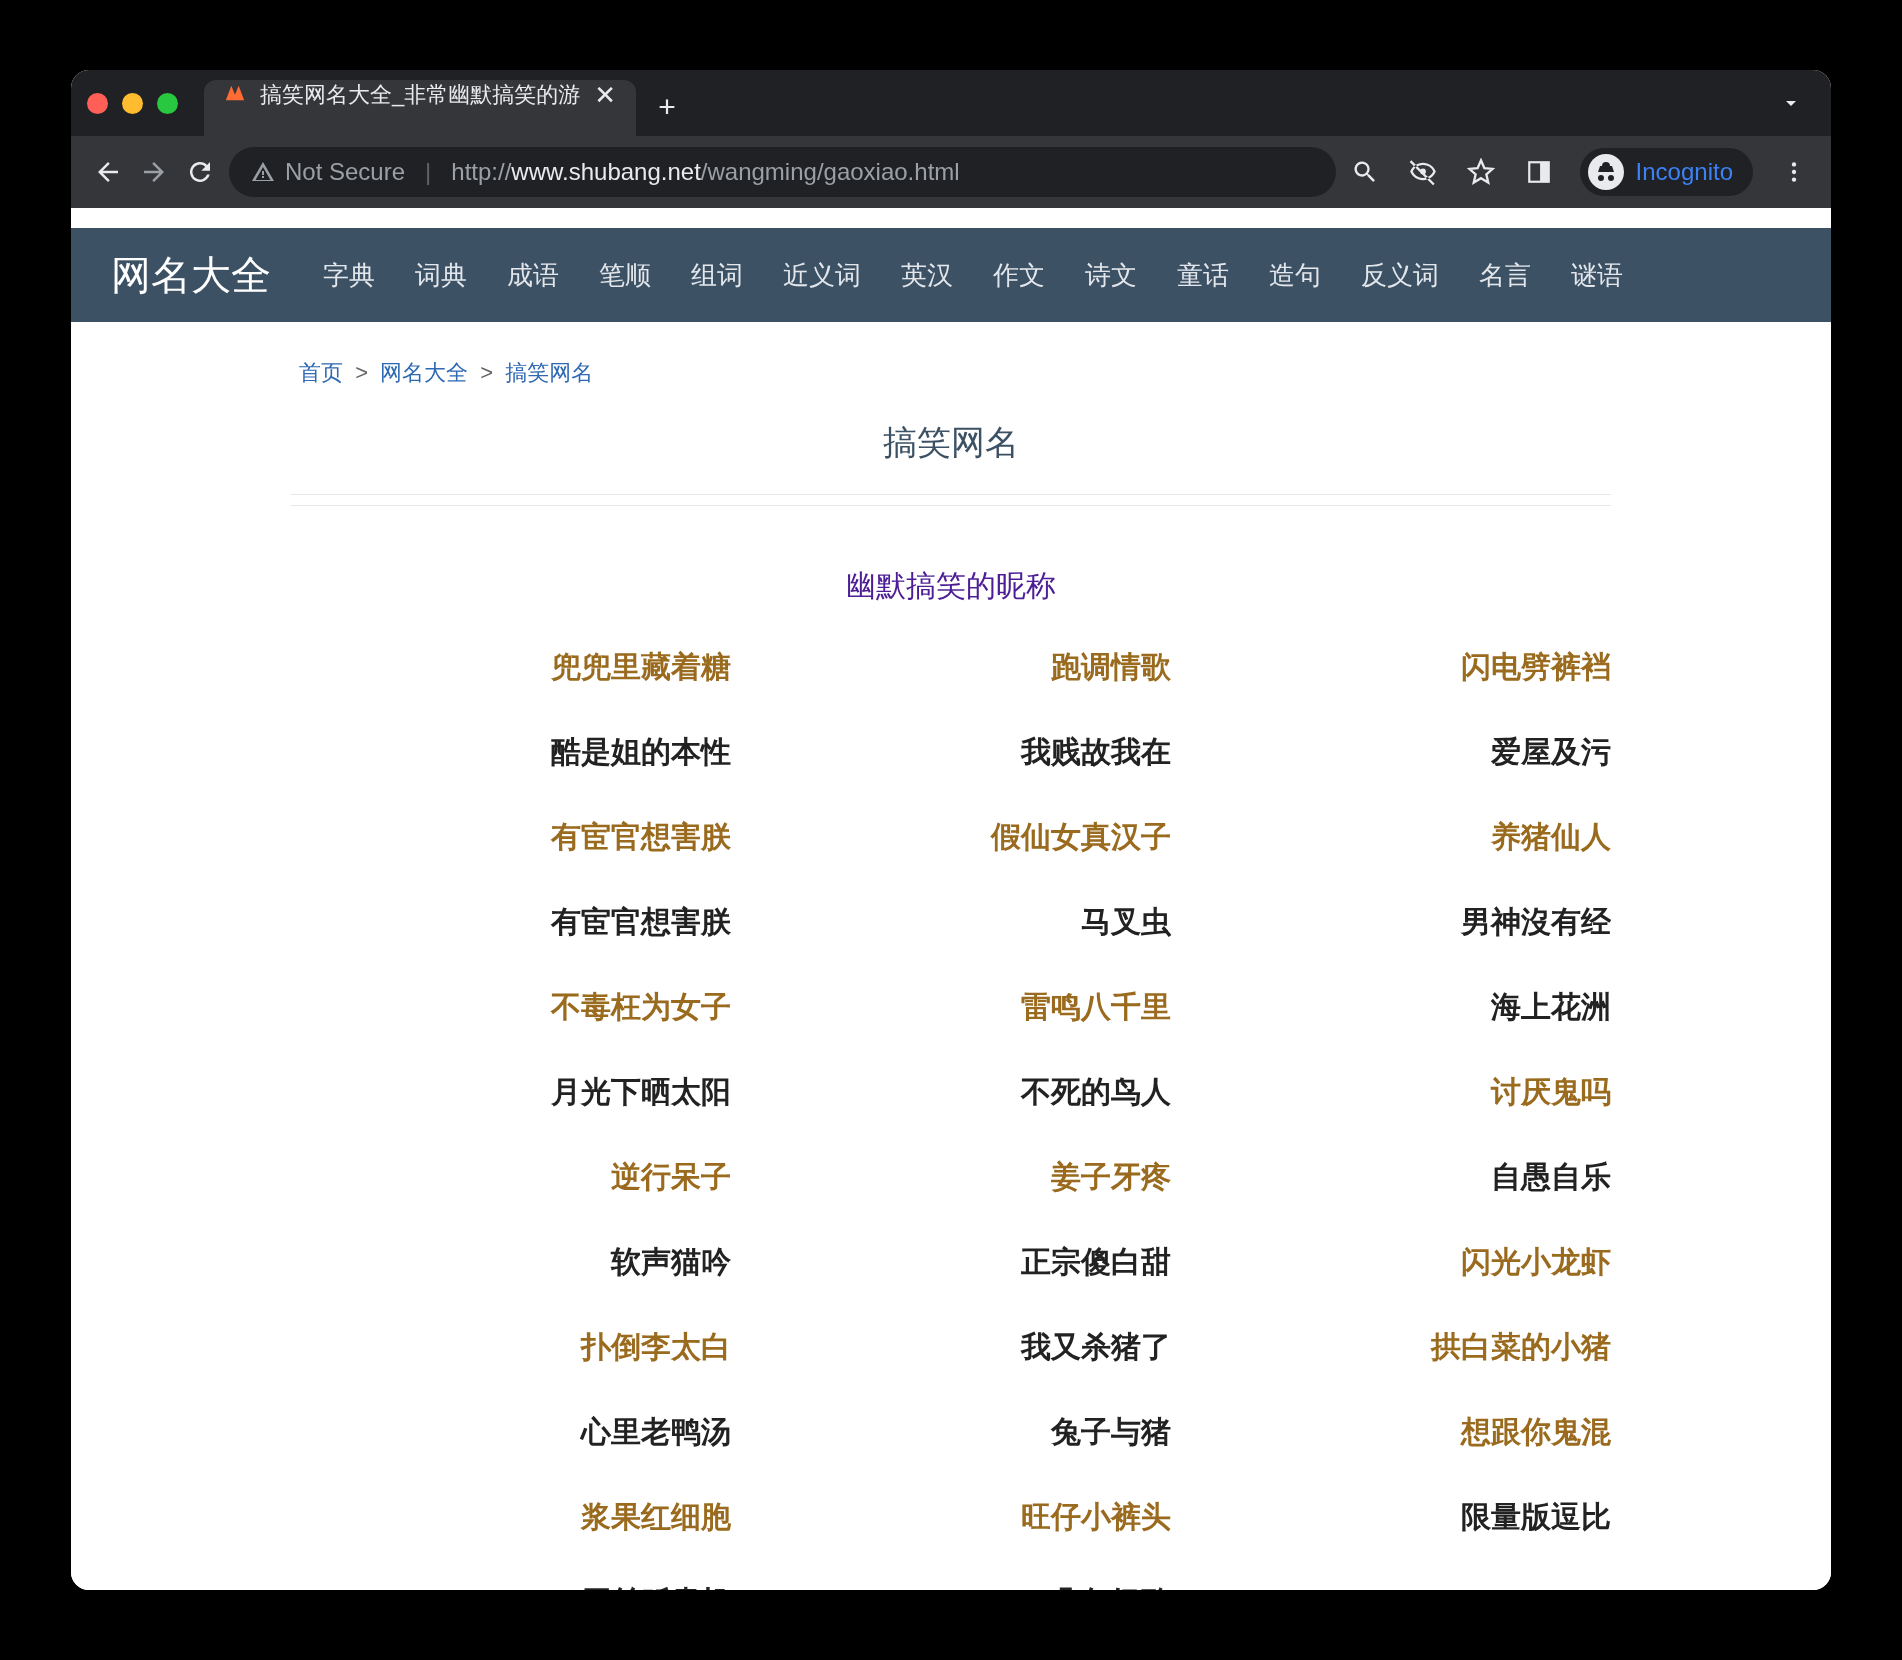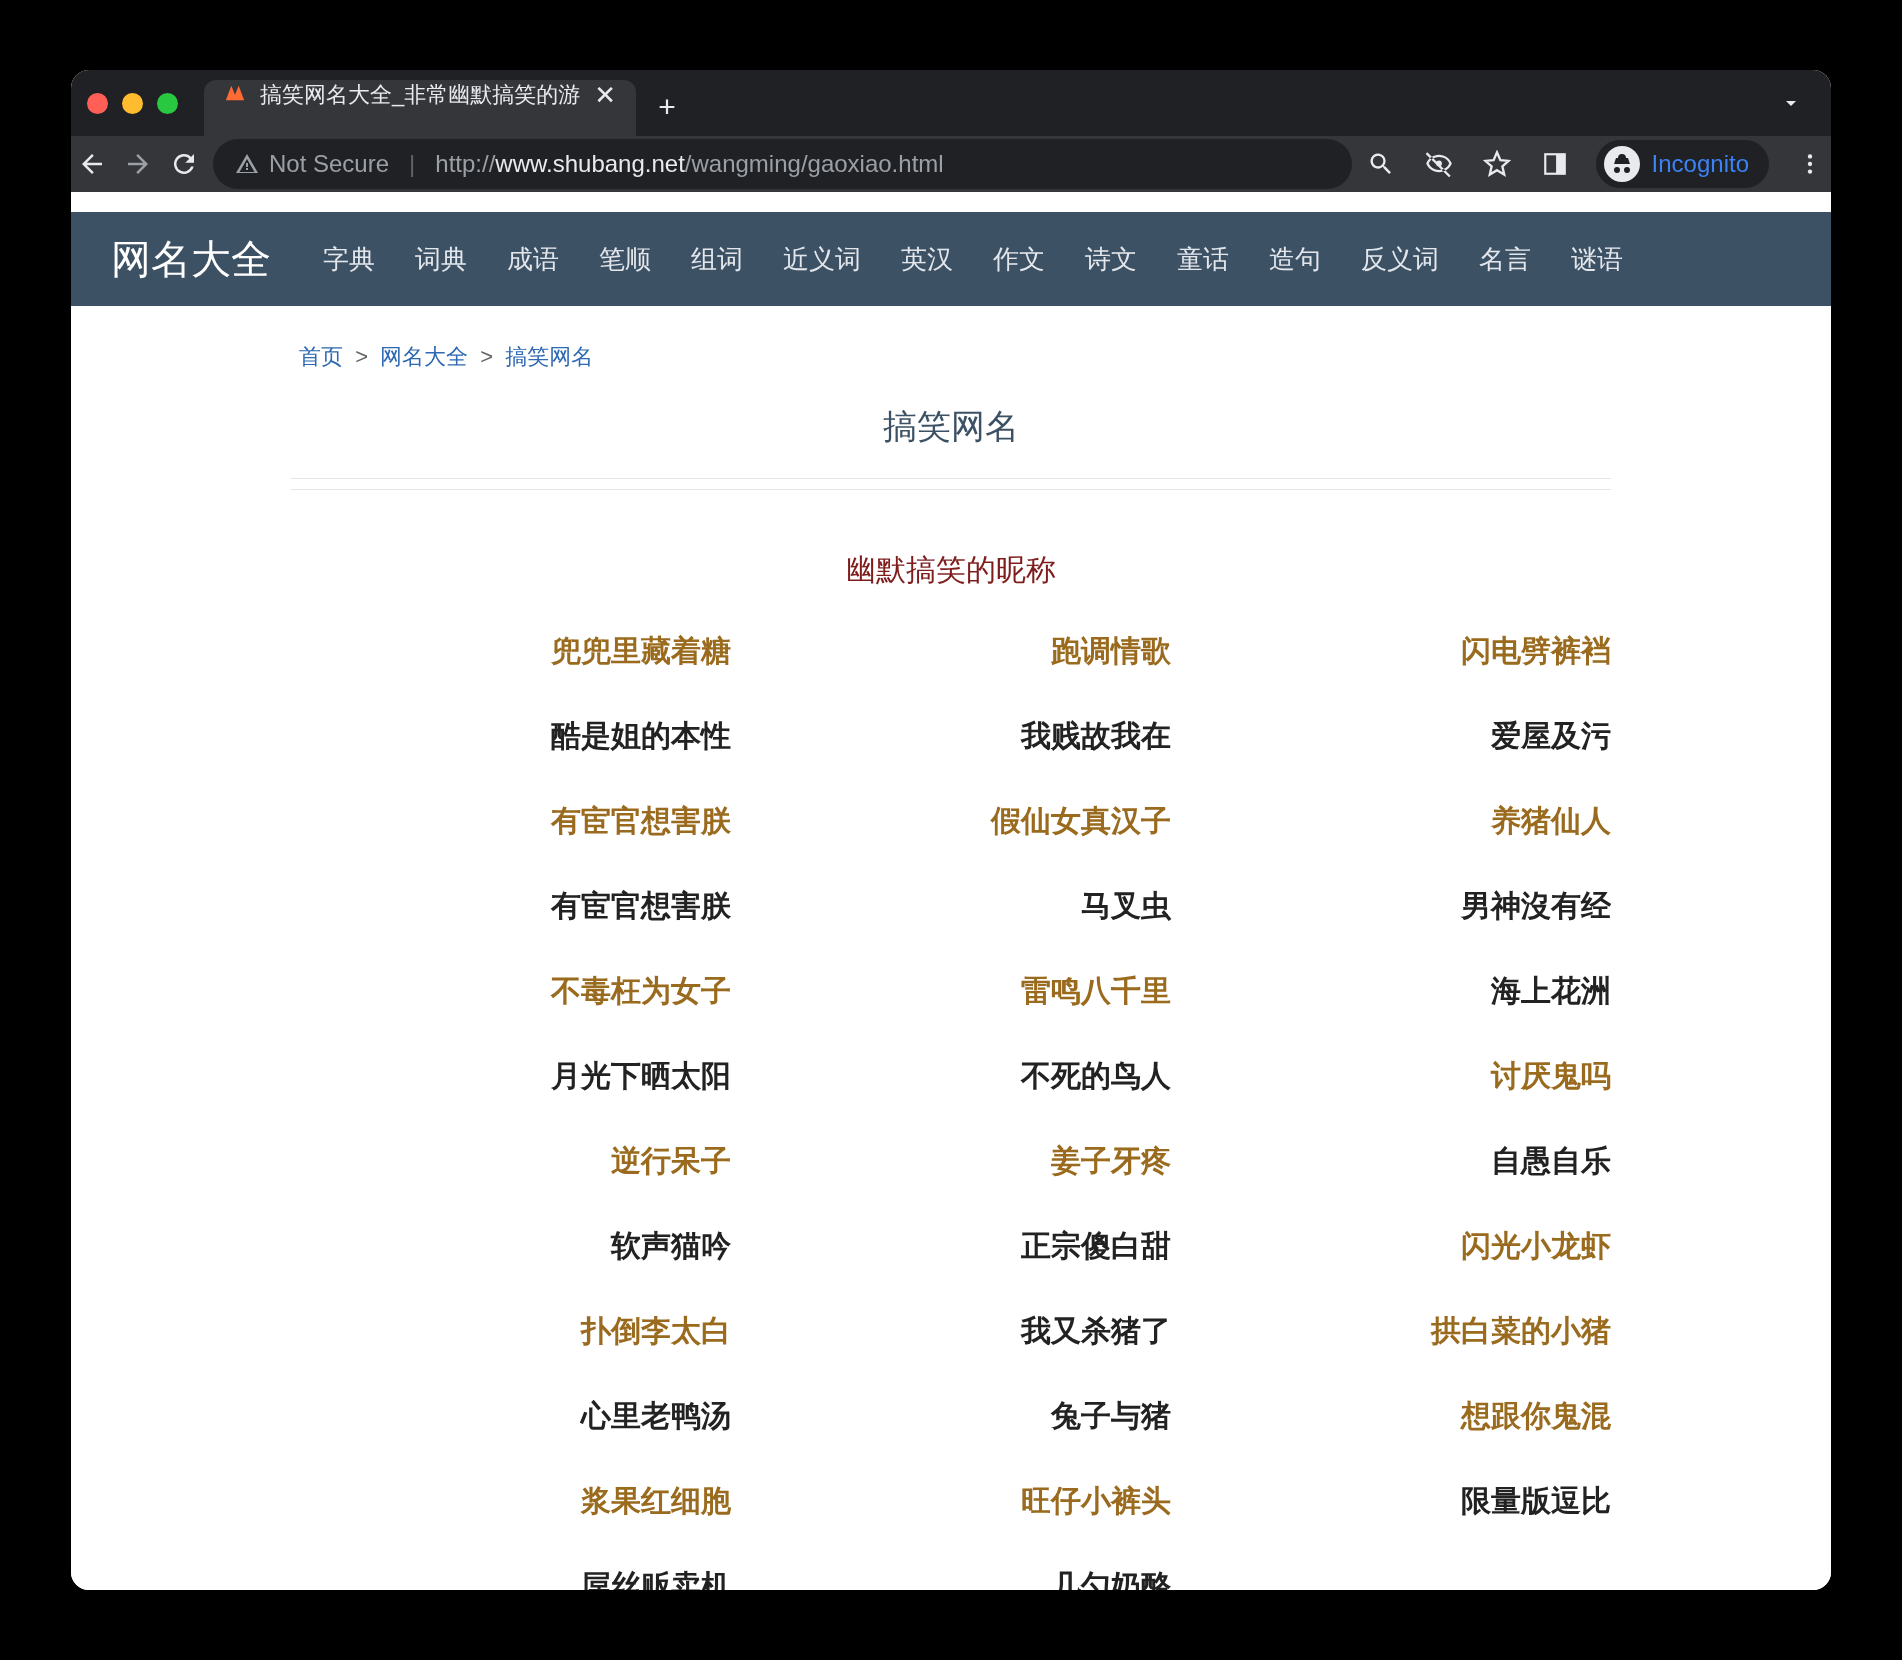--- a/index.html
+++ b/index.html
@@ -51,24 +51,24 @@
     width: 26px; height: 26px;
     display: flex; align-items: center; justify-content: center;
     color: #ff6b35;
   }
   .tab-title { flex: 1; white-space: nowrap; overflow: hidden; text-overflow: ellipsis; }
   .tab-close { color: #e8eaed; font-size: 26px; cursor: pointer; width: 26px; text-align: center; }
   .new-tab { color: #e8eaed; font-size: 30px; margin-left: 22px; cursor: pointer; margin-top: 8px; }
   .chrome-top-right { margin-left: auto; color: #e8eaed; font-size: 24px; cursor: pointer; margin-top: 6px; padding-right: 12px;}
   .addr-bar {
     background: #35363a;
-    height: 56px;
-    display: flex;
-    align-items: center;
-    padding: 0 4px;
+    height: 72px;
+    display: flex;
+    align-items: center;
+    padding: 0 20px;
     gap: 12px;
   }
   .nav-icon {
     color: #9aa0a6;
     width: 34px; height: 34px;
     display: flex; align-items: center; justify-content: center;
     cursor: pointer;
   }
   .nav-icon.active { color: #e8eaed; }
   .url-zone {
@@ -154,21 +154,21 @@
     font-size: 34px;
     color: #3d5165;
     font-weight: 400;
     padding: 12px 0 28px;
     border-bottom: 1px solid #e6e6e6;
   }
   .hr2 { border-top: 1px solid #e6e6e6; margin-top: 10px; }
   .subtitle {
     text-align: center;
     font-size: 30px;
-    color: #7f1d1d;
+    color: #4c1d95;
     padding: 60px 0 40px;
   }
   .grid {
     display: grid;
     grid-template-columns: 1fr 1fr 1fr;
     row-gap: 44px;
     font-size: 30px;
   }
   .cell {
     text-align: right;

